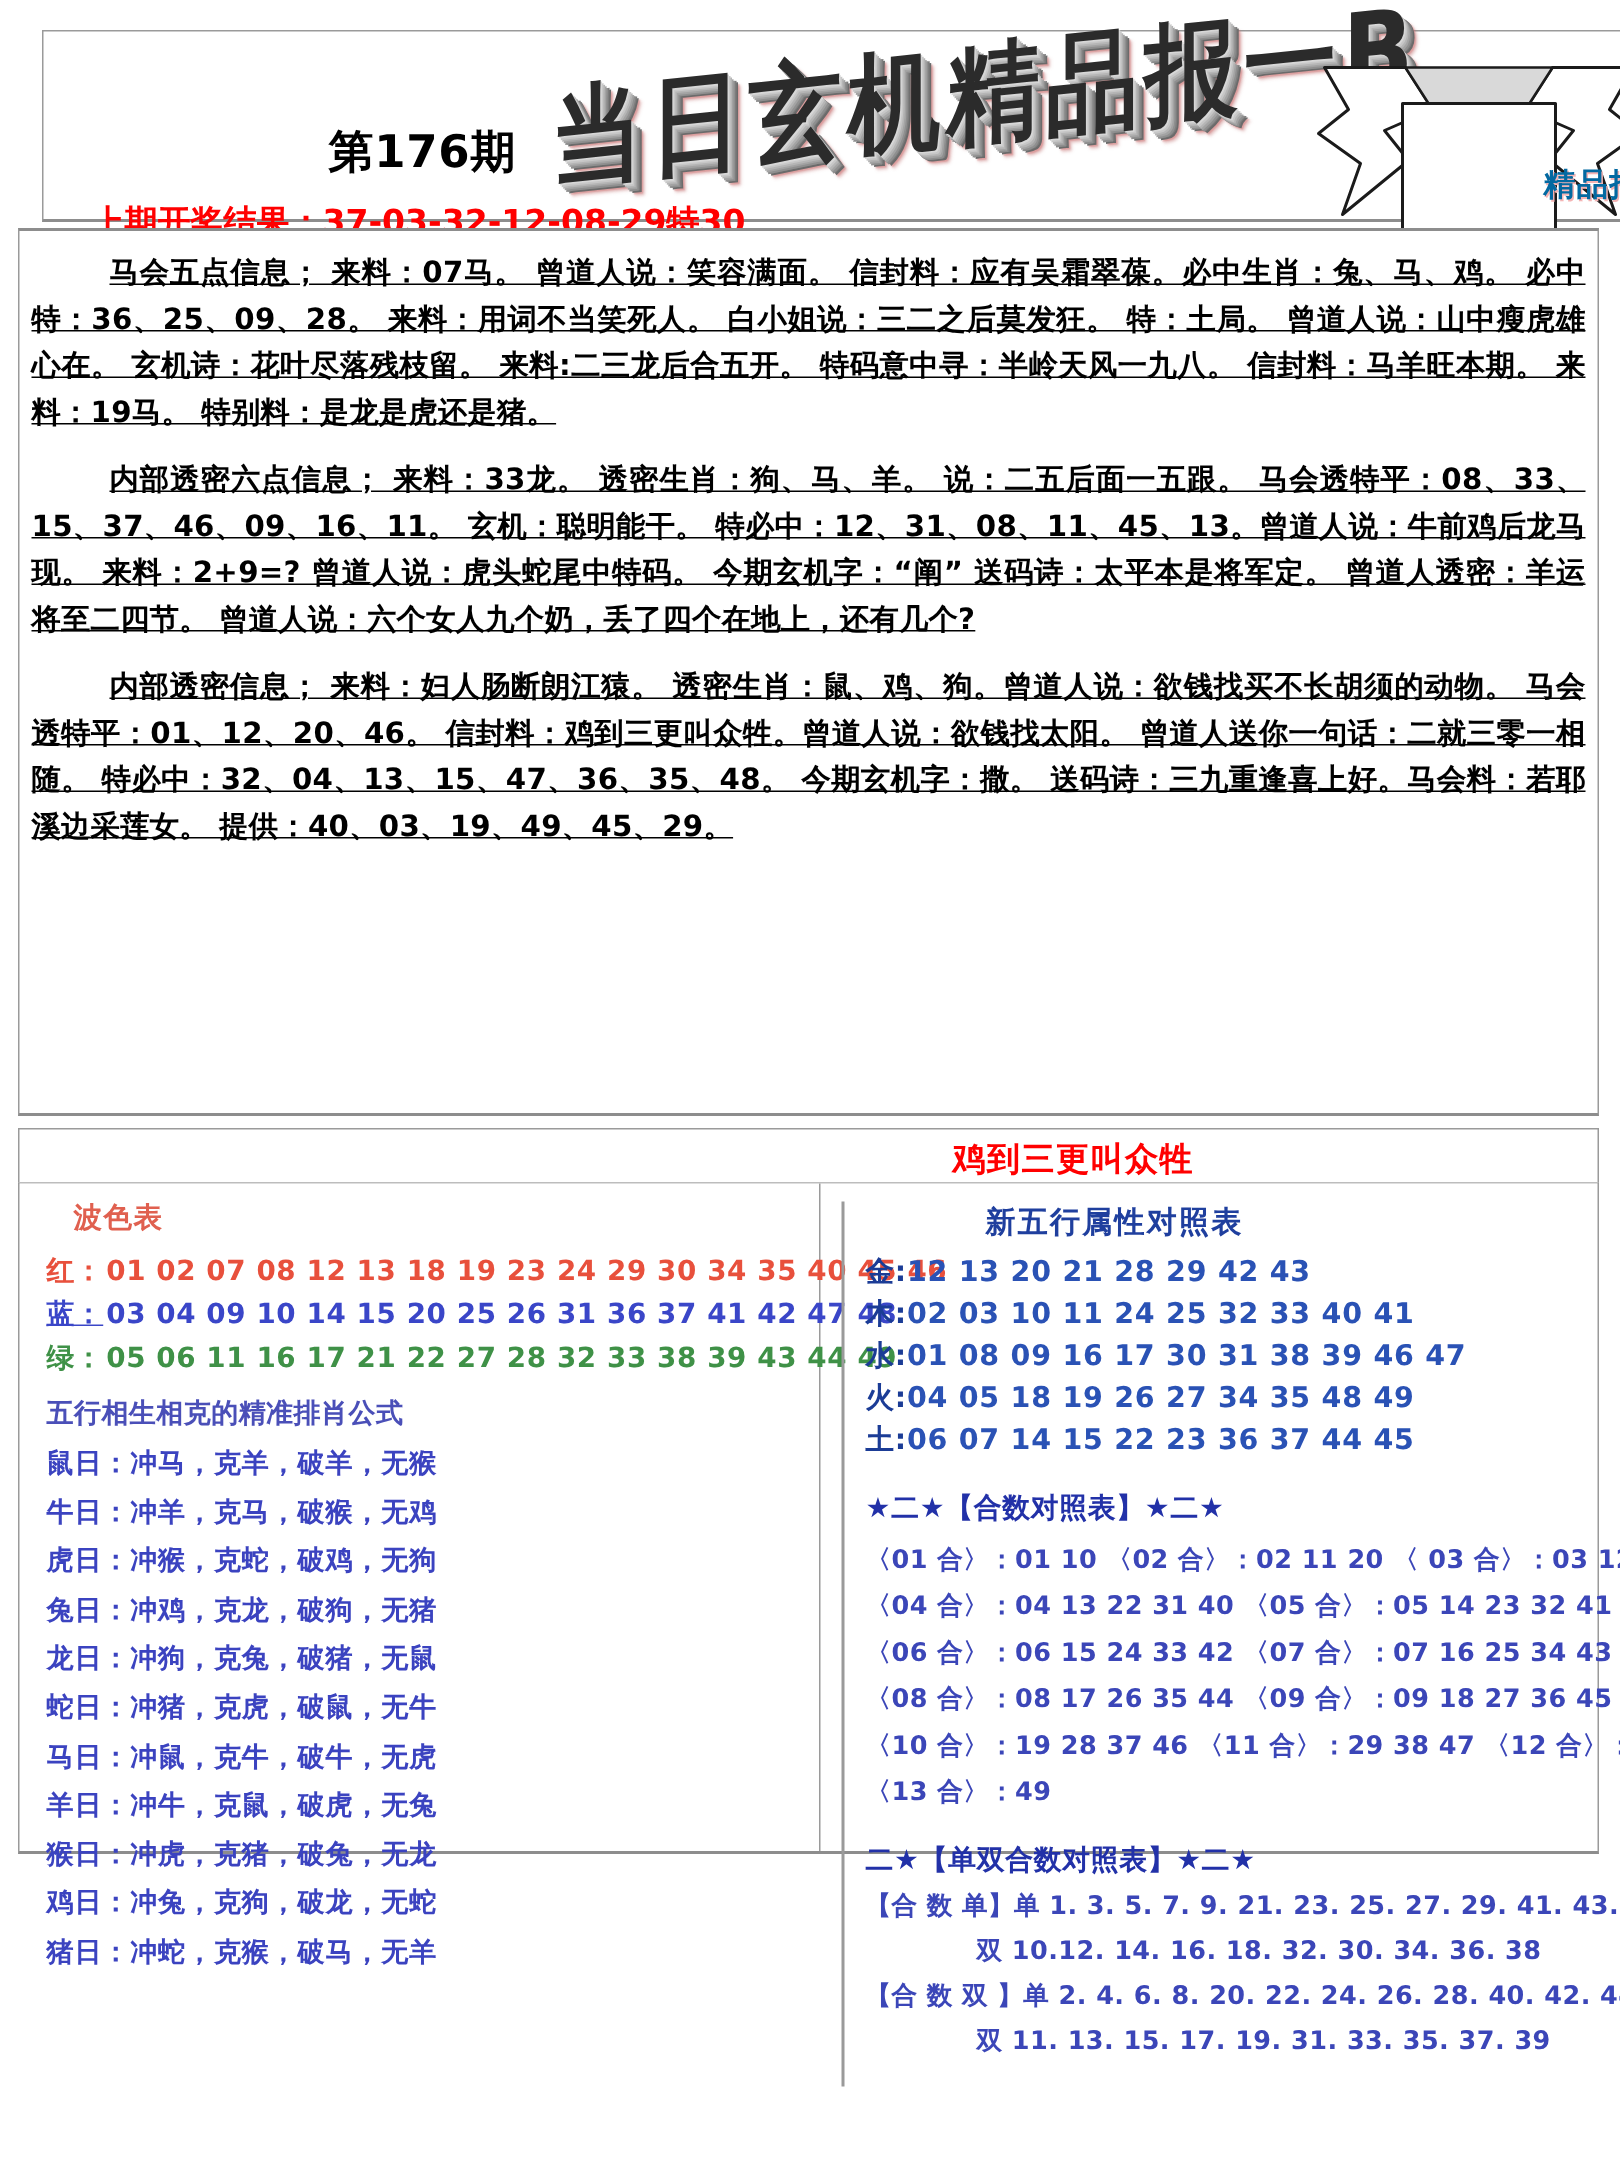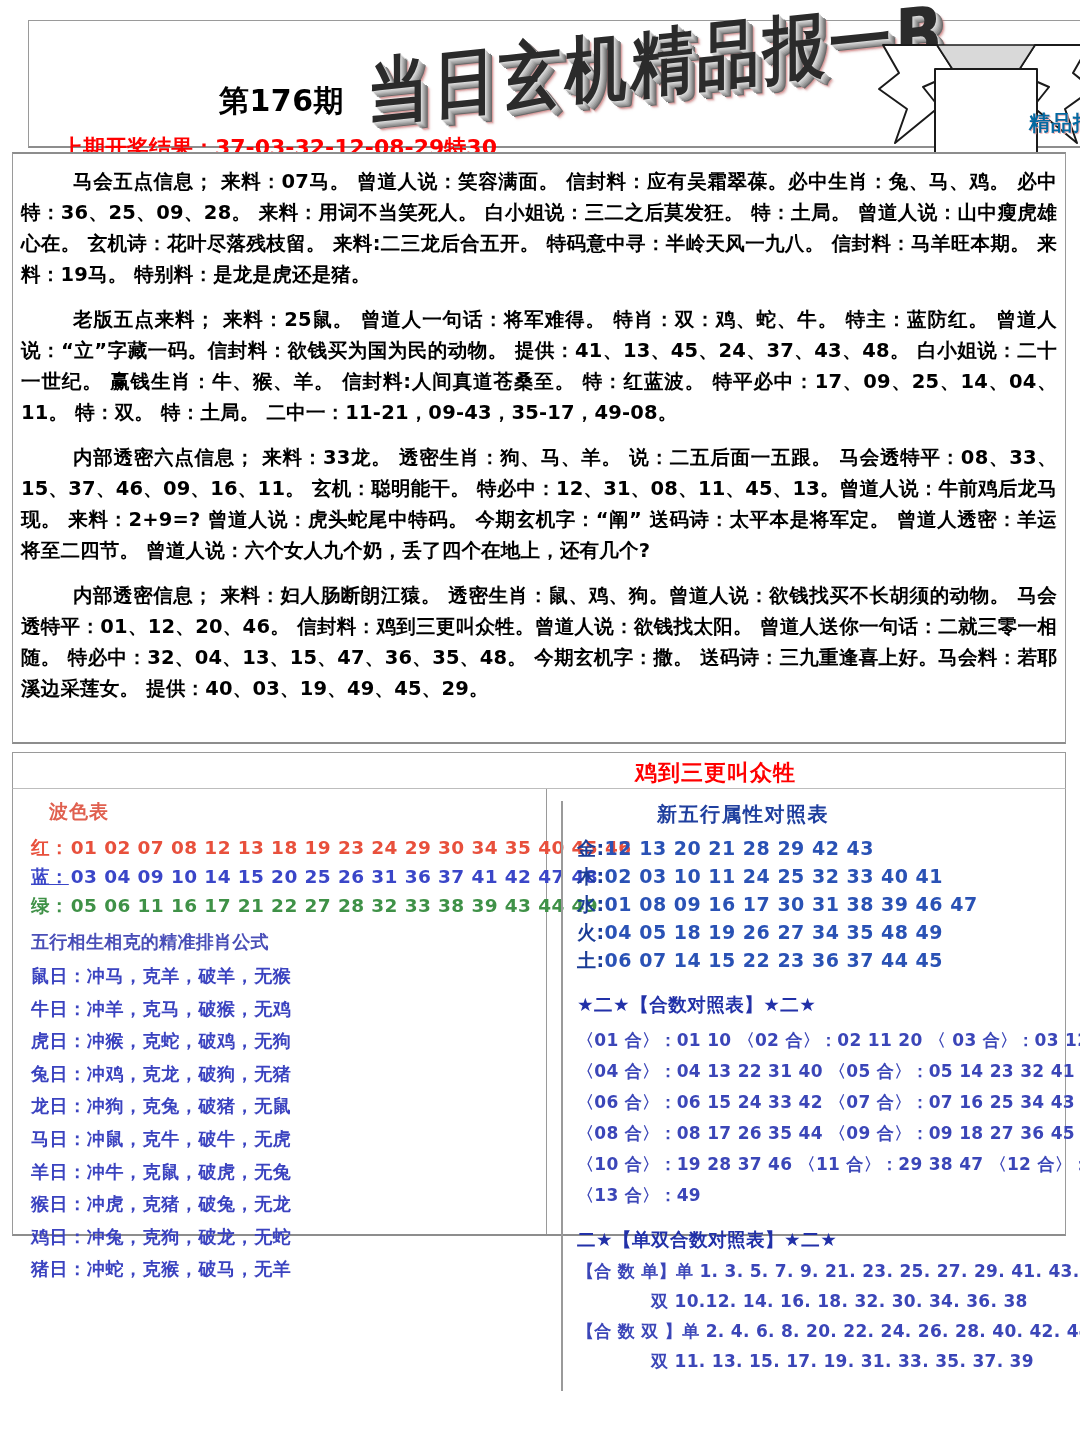--- a/index.html
+++ b/index.html
@@ -118,20 +118,21 @@
     font-size: 19.5px;
     font-weight: 700;
     line-height: 31px;
     color: #000;
     text-align: justify;
     text-justify: inter-ideograph;
     margin: 0 0 14px 0;
     text-indent: 52px;
     font-family: "DejaVu Sans", "Liberation Sans", sans-serif;
     letter-spacing: 0.2px;
+    text-decoration: underline;
   }
 
   
   .bottom-wrap {
     position: absolute;
     left: 12px;
     top: 752px;
     width: 1054px;
     height: 648px;
     box-sizing: border-box;
@@ -290,21 +291,20 @@
       <path d="M212 2 L158 2 L140 30 L172 44 L156 64 L200 100 L188 66 L216 46 L196 30 Z" fill="#ffffff" stroke="#1b1b1b" stroke-width="2" stroke-linejoin="round"></path>
       <path d="M60 2 L78 30 L140 30 L158 2 Z" fill="#d9d9d9" stroke="#1b1b1b" stroke-width="1.6" stroke-linejoin="round"></path>
       <path d="M58 26 L160 26 L160 116 L140 110 L109 118 L78 110 L58 116 Z" fill="#ffffff" stroke="#1b1b1b" stroke-width="2" stroke-linejoin="round"></path>
     </svg>
     <div class="ribbon-label">精品报</div>
   </div>
 </div>
 
 <div class="content-box">
   <p class="para">马会五点信息；   来料：07马。   曾道人说：笑容满面。   信封料：应有吴霜翠葆。必中生肖：兔、马、鸡。        必中特：36、25、09、28。  来料：用词不当笑死人。  白小姐说：三二之后莫发狂。  特：土局。  曾道人说：山中瘦虎雄心在。            玄机诗：花叶尽落残枝留。  来料:二三龙后合五开。  特码意中寻：半岭天风一九八。  信封料：马羊旺本期。  来料：19马。  特别料：是龙是虎还是猪。</p>
-  <p class="para">老版五点来料；  来料：25鼠。  曾道人一句话：将军难得。  特肖：双：鸡、蛇、牛。  特主：蓝防红。  曾道人说：“立”字藏一码。信封料：欲钱买为国为民的动物。  提供：41、13、45、24、37、43、48。  白小姐说：二十一世纪。  赢钱生肖：牛、猴、羊。  信封料:人间真道苍桑至。  特：红蓝波。        特平必中：17、09、25、14、04、11。  特：双。  特：土局。  二中一：11-21，09-43，35-17，49-08。</p>
   <p class="para">内部透密六点信息；  来料：33龙。    透密生肖：狗、马、羊。  说：二五后面一五跟。  马会透特平：08、33、15、37、46、09、16、11。        玄机：聪明能干。      特必中：12、31、08、11、45、13。曾道人说：牛前鸡后龙马现。  来料：2+9=?  曾道人说：虎头蛇尾中特码。  今期玄机字：“阐”      送码诗：太平本是将军定。  曾道人透密：羊运将至二四节。  曾道人说：六个女人九个奶，丢了四个在地上，还有几个?</p>
   <p class="para">内部透密信息；  来料：妇人肠断朗江猿。    透密生肖：鼠、鸡、狗。曾道人说：欲钱找买不长胡须的动物。  马会透特平：01、12、20、46。  信封料：鸡到三更叫众牲。曾道人说：欲钱找太阳。  曾道人送你一句话：二就三零一相随。      特必中：32、04、13、15、47、36、35、48。  今期玄机字：撒。    送码诗：三九重逢喜上好。马会料：若耶溪边采莲女。  提供：40、03、19、49、45、29。</p>
 </div>
 
 <div class="bottom-wrap">
 
   <div class="bottom-title-row">
     <div class="bottom-title">鸡到三更叫众牲</div>
   </div>
 
@@ -323,20 +323,21 @@
         <span class="k">绿：</span><span>05 06 11 16 17 21 22 27 28 32 33 38 39 43 44 49</span>
       </div>
 
       <div class="wuxing-note">五行相生相克的精准排肖公式</div>
 
       <div class="zodiac-line">鼠日：冲马，克羊，破羊，无猴</div>
       <div class="zodiac-line">牛日：冲羊，克马，破猴，无鸡</div>
       <div class="zodiac-line">虎日：冲猴，克蛇，破鸡，无狗</div>
       <div class="zodiac-line">兔日：冲鸡，克龙，破狗，无猪</div>
       <div class="zodiac-line">龙日：冲狗，克兔，破猪，无鼠</div>
+      <div class="zodiac-line">蛇日：冲猪，克虎，破鼠，无牛</div>
       <div class="zodiac-line">马日：冲鼠，克牛，破牛，无虎</div>
       <div class="zodiac-line">羊日：冲牛，克鼠，破虎，无兔</div>
       <div class="zodiac-line">猴日：冲虎，克猪，破兔，无龙</div>
       <div class="zodiac-line">鸡日：冲兔，克狗，破龙，无蛇</div>
       <div class="zodiac-line">猪日：冲蛇，克猴，破马，无羊</div>
     </div>
 
     <div class="col-right">
       <div class="col-right-inner">
 

